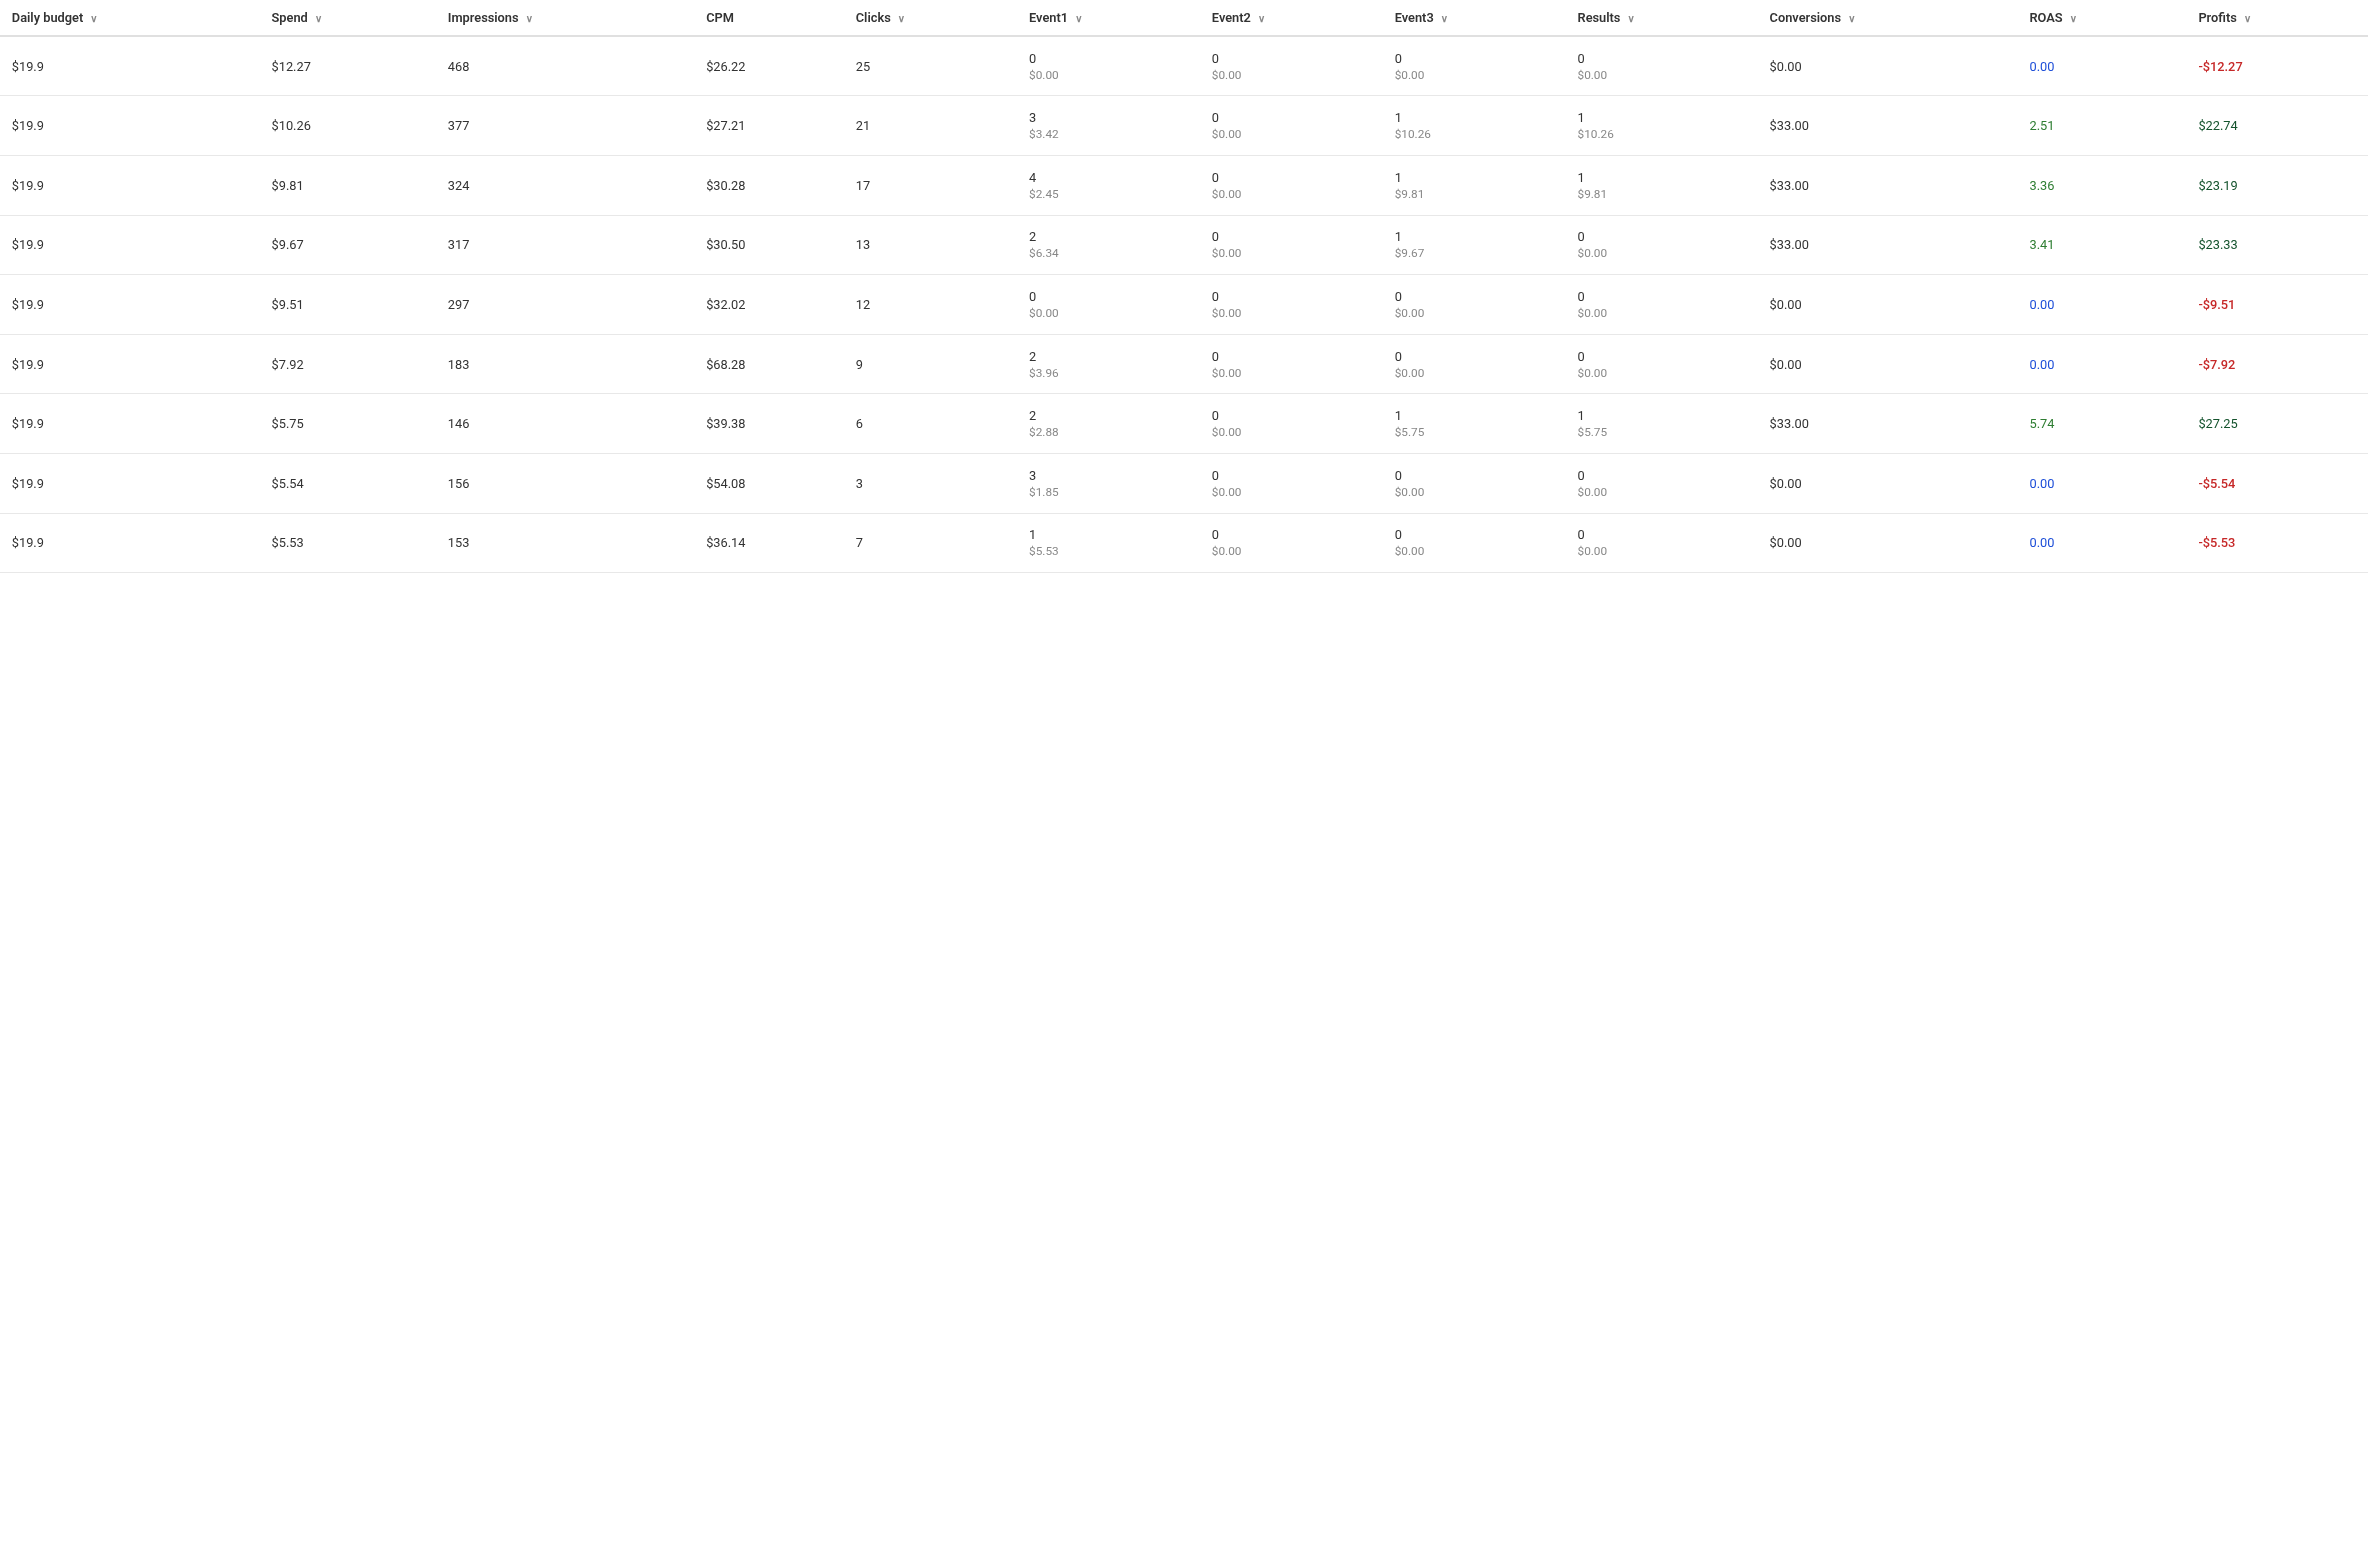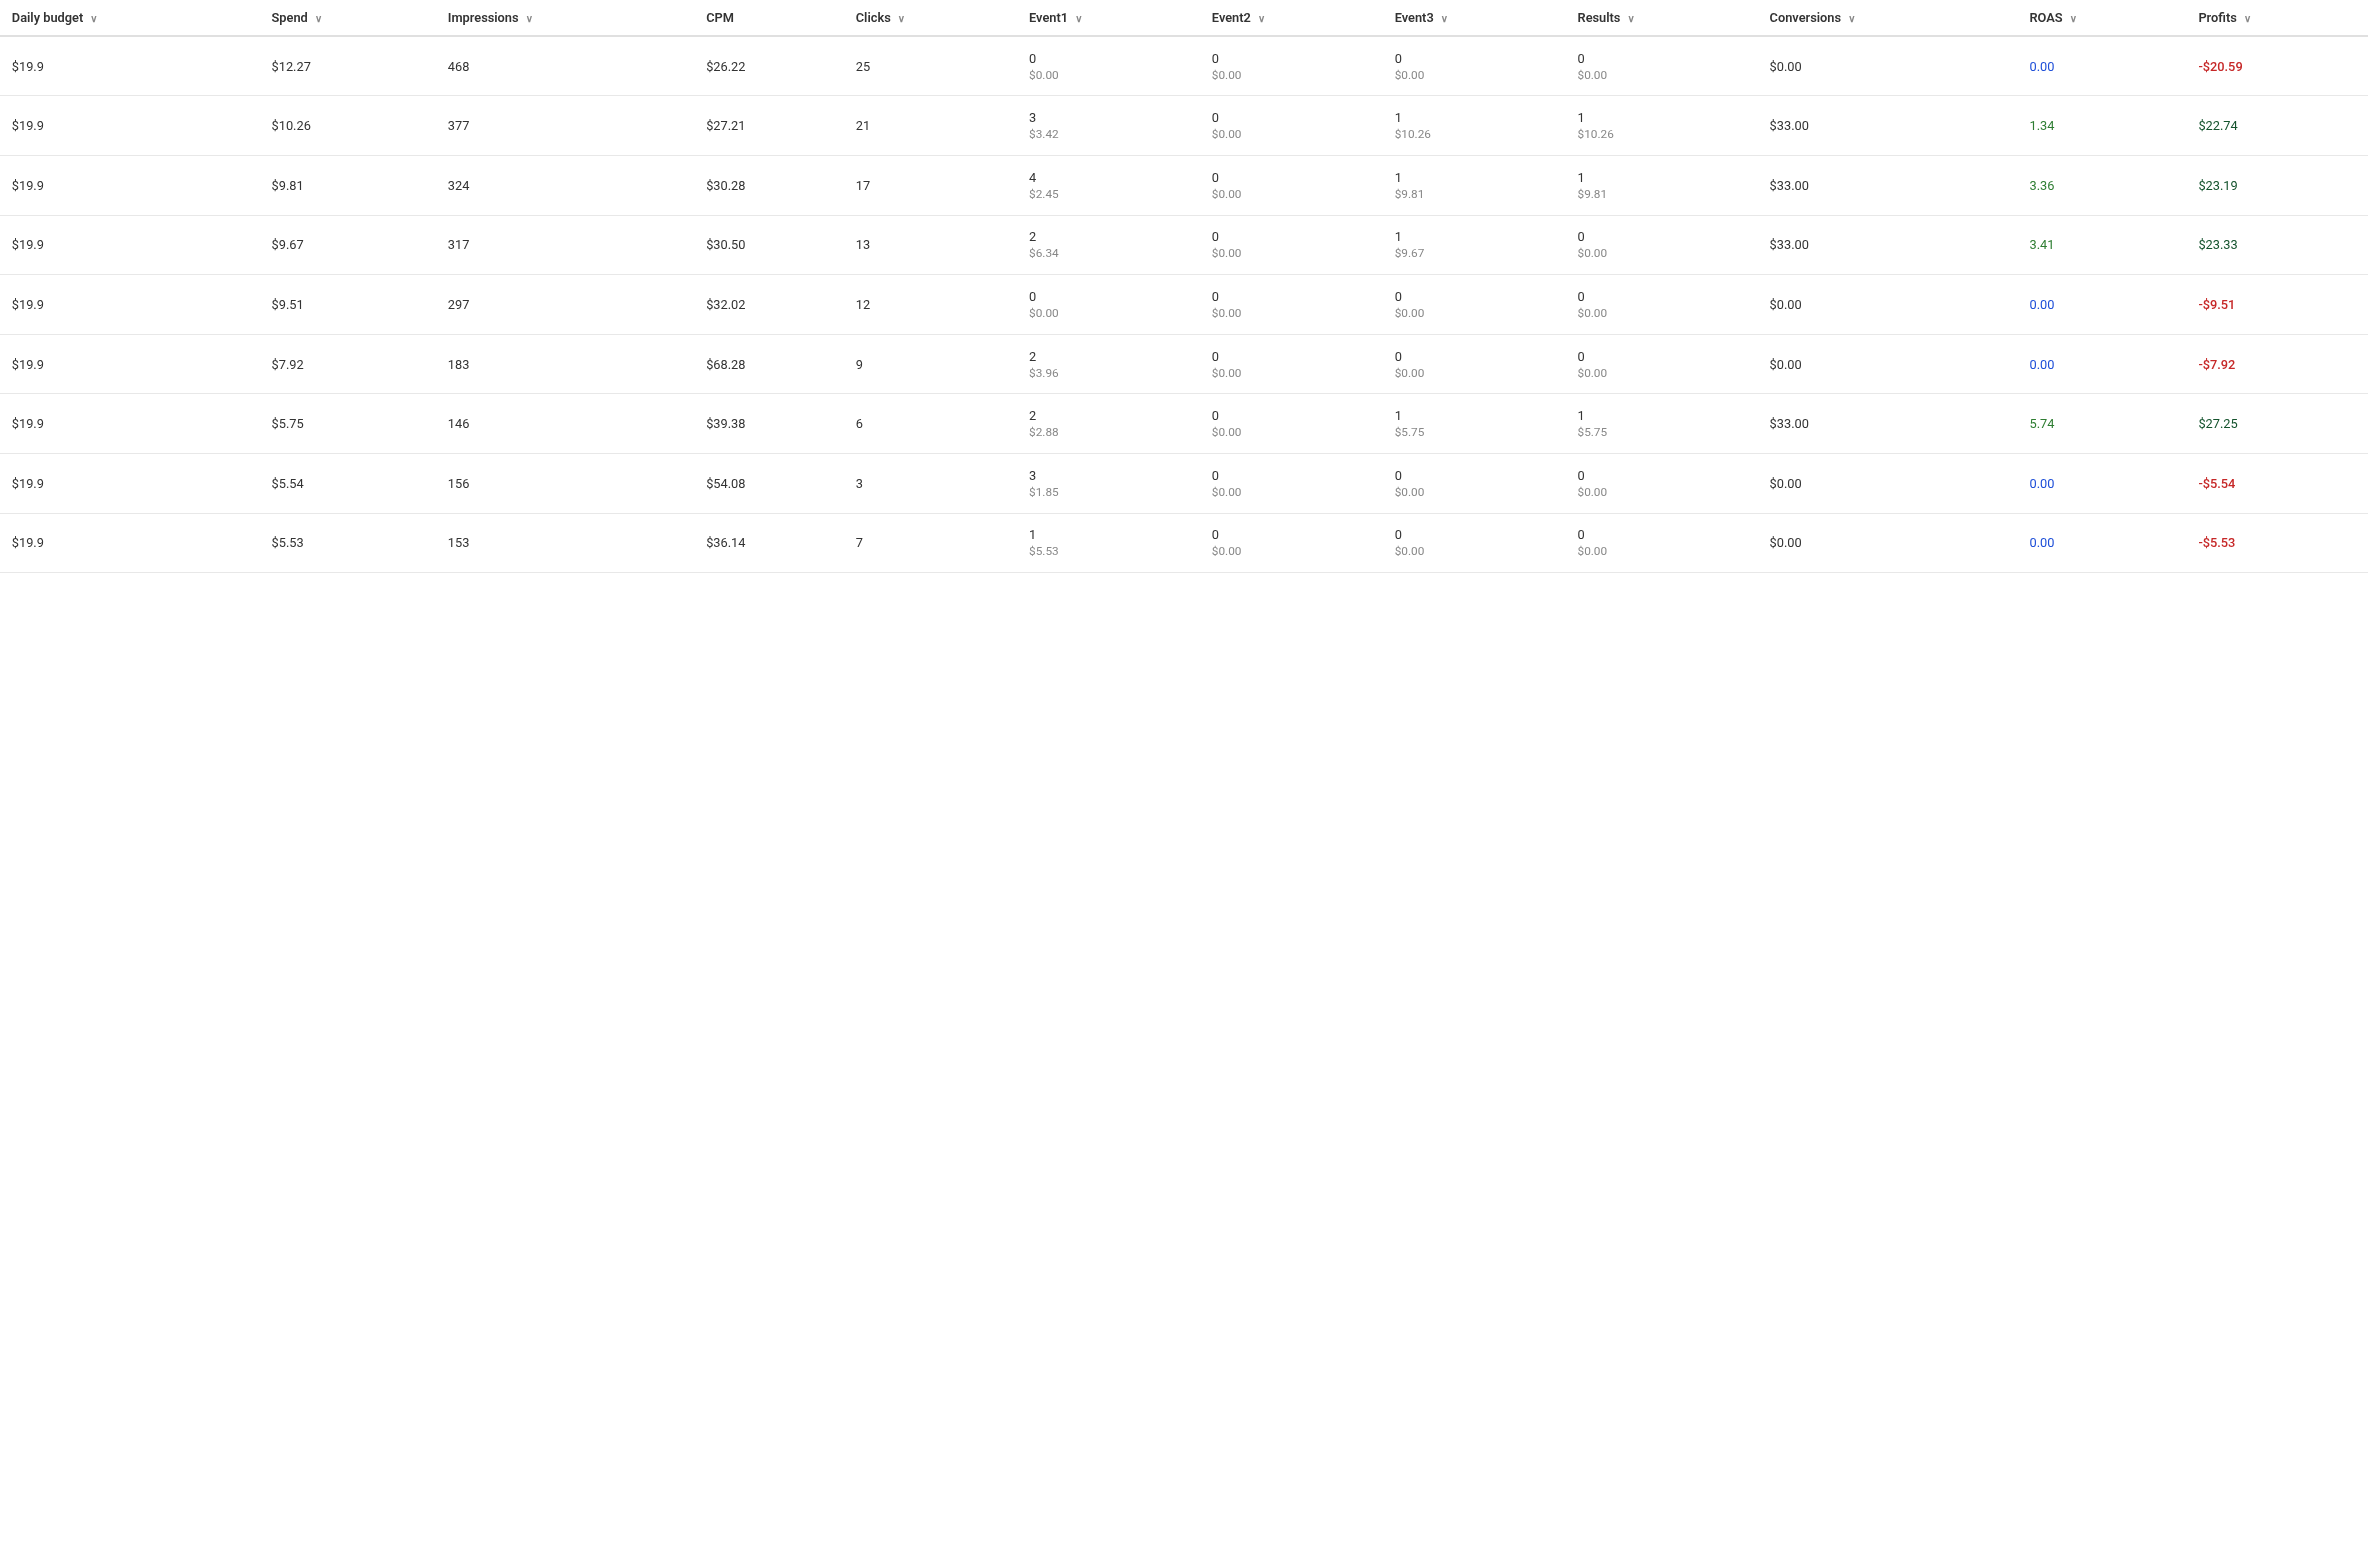--- a/index.html
+++ b/index.html
@@ -112,21 +112,21 @@
             </div>
           </td>
           <td>
             <div class="cell-two-line">
               <span class="cell-main">0</span>
               <span class="cell-sub">$0.00</span>
             </div>
           </td>
           <td>$0.00</td>
           <td class="roas-negative">0.00</td>
-          <td class="profit-negative">-$20.59</td>
+          <td class="profit-negative">-$12.27</td>
         </tr>
         <tr>
           <td>$19.9</td>
           <td>$10.26</td>
           <td>377</td>
           <td>$27.21</td>
           <td>21</td>
           <td>
             <div class="cell-two-line">
               <span class="cell-main">3</span>
@@ -145,21 +145,21 @@
               <span class="cell-sub">$10.26</span>
             </div>
           </td>
           <td>
             <div class="cell-two-line">
               <span class="cell-main">1</span>
               <span class="cell-sub">$10.26</span>
             </div>
           </td>
           <td>$33.00</td>
-          <td class="roas-positive">1.34</td>
+          <td class="roas-positive">2.51</td>
           <td class="profit-positive">$22.74</td>
         </tr>
         <tr>
           <td>$19.9</td>
           <td>$9.81</td>
           <td>324</td>
           <td>$30.28</td>
           <td>17</td>
           <td>
             <div class="cell-two-line">

